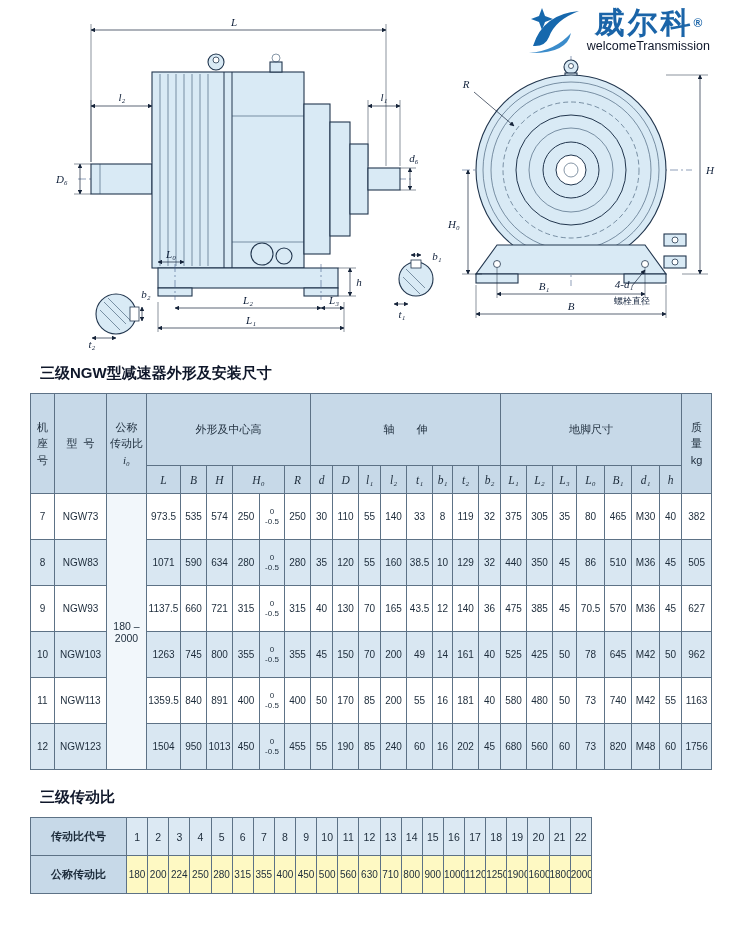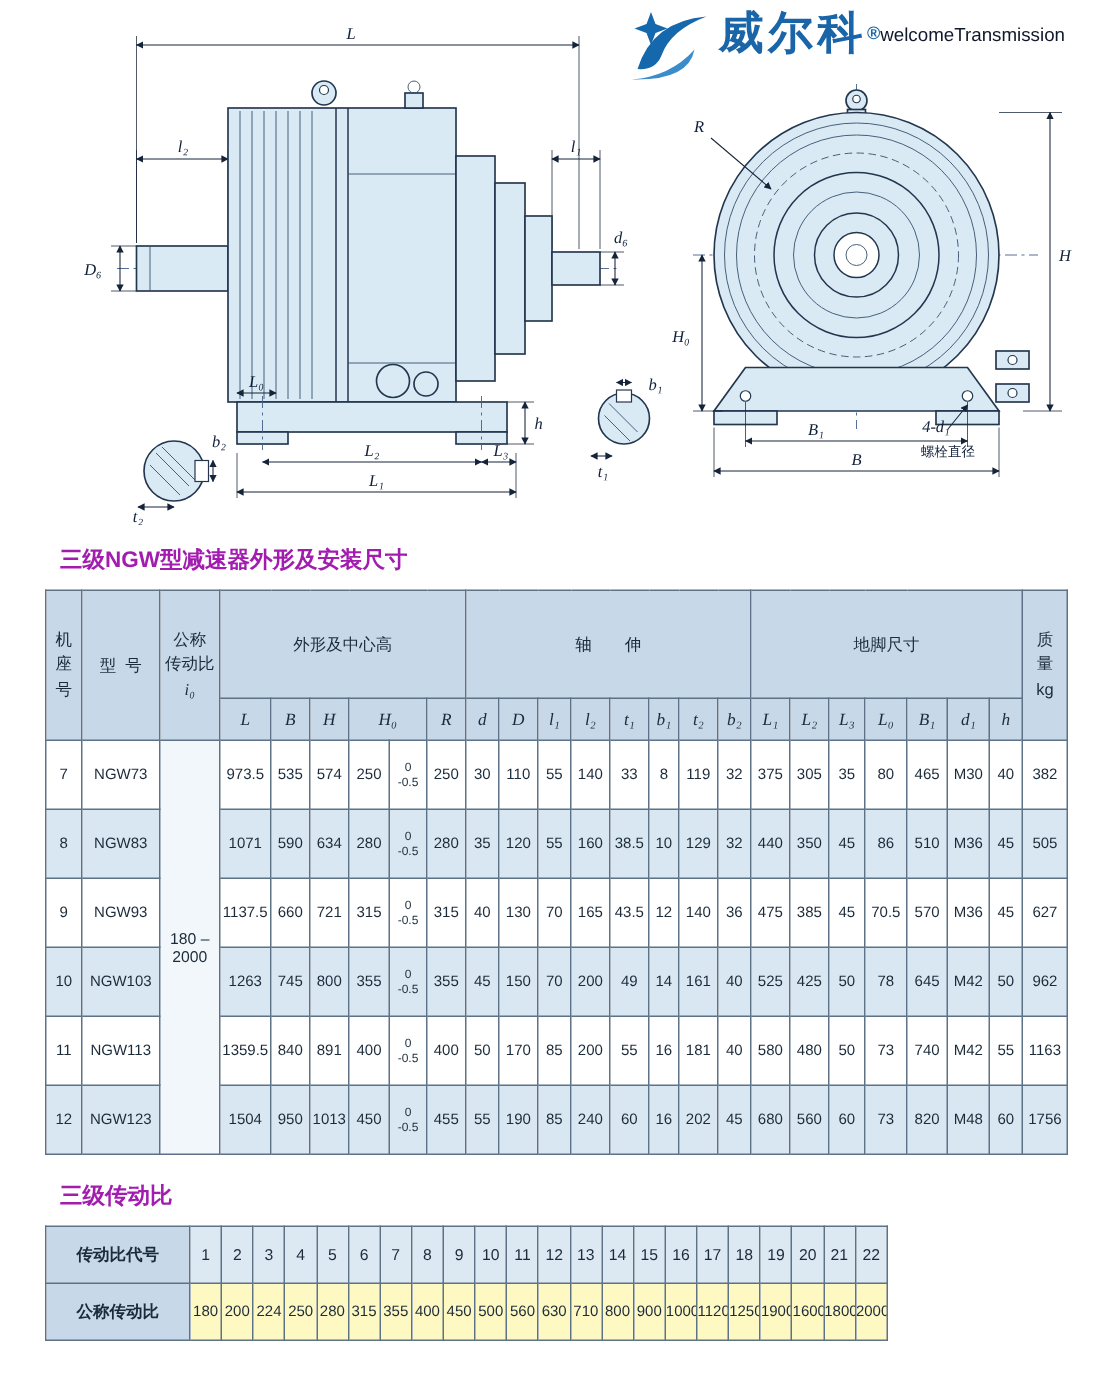--- a/index.html
+++ b/index.html
@@ -13,27 +13,27 @@
   svg text.cnote { font-family:"Liberation Sans",sans-serif; font-style:normal; font-size:9px; }
   .fill { fill:#d9eaf5; stroke:#22364e; stroke-width:1.1; }
   .ln   { stroke:#22364e; stroke-width:1; fill:none; }
   .thin { stroke:#35506b; stroke-width:.6; fill:none; }
   .dim  { stroke:#16243a; stroke-width:.7; fill:none; }
   .ext  { stroke:#16243a; stroke-width:.5; fill:none; }
   .cl   { stroke:#44608a; stroke-width:.6; fill:none; stroke-dasharray:8 3 2 3; }
 
   
   .logo { position:absolute; right:24px; top:6px; display:flex; align-items:flex-start; gap:2px; }
-  .logo-text { display:flex; align-items:center; }
+  .logo-text { display:flex; flex-direction:column; align-items:center; }
   .brand { font-size:30px; font-weight:bold; color:#1a64a8; letter-spacing:3px; line-height:1.1; }
   .reg { font-size:12px; vertical-align:super; letter-spacing:0; }
   .tagline { font-size:12.5px; color:#0f172a; }
 
   
-  .sec-title { font-size:15px; font-weight:bold; color:#a21caf; margin:4px 0 10px 40px; }
+  .sec-title { font-size:15px; font-weight:bold; color:#0f172a; margin:4px 0 10px 40px; }
 
   
   table { border-collapse:collapse; table-layout:fixed; margin-left:30px; width:562px; }
   th, td { border:1px solid #5d7286; text-align:center; vertical-align:middle; padding:0; overflow:hidden; }
   .main-table thead th { background:#c7d9e8; font-weight:normal; font-size:11px; }
   .main-table thead tr.gr { height:72px; }
   .main-table thead tr.sr { height:28px; }
   .main-table thead tr.sr th { font-family:"Liberation Serif",serif; font-style:italic; font-size:11.5px; }
   .main-table tbody td { font-size:10px; height:46px; background:#ffffff; }
   .main-table tbody tr:nth-child(even) td { background:#d9e7f2; }

